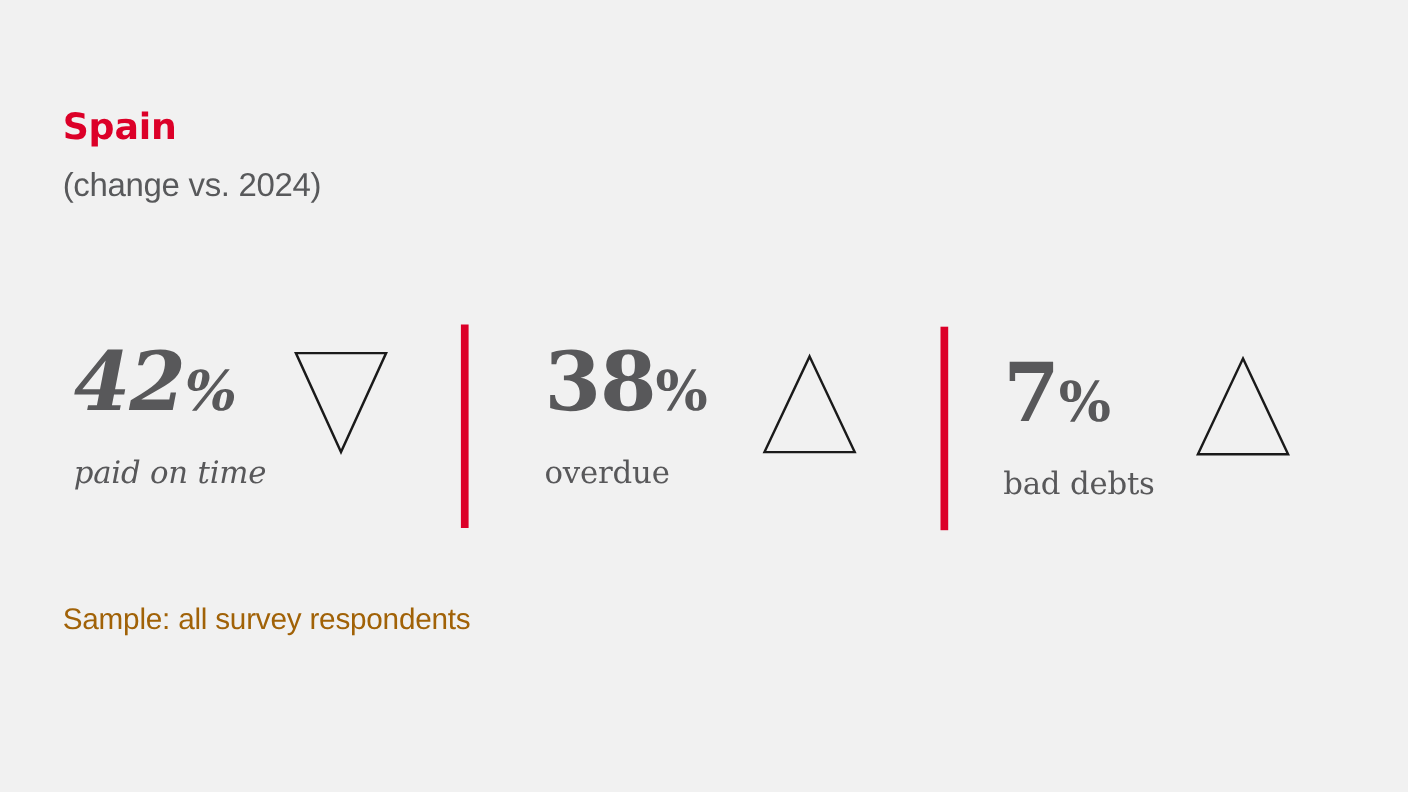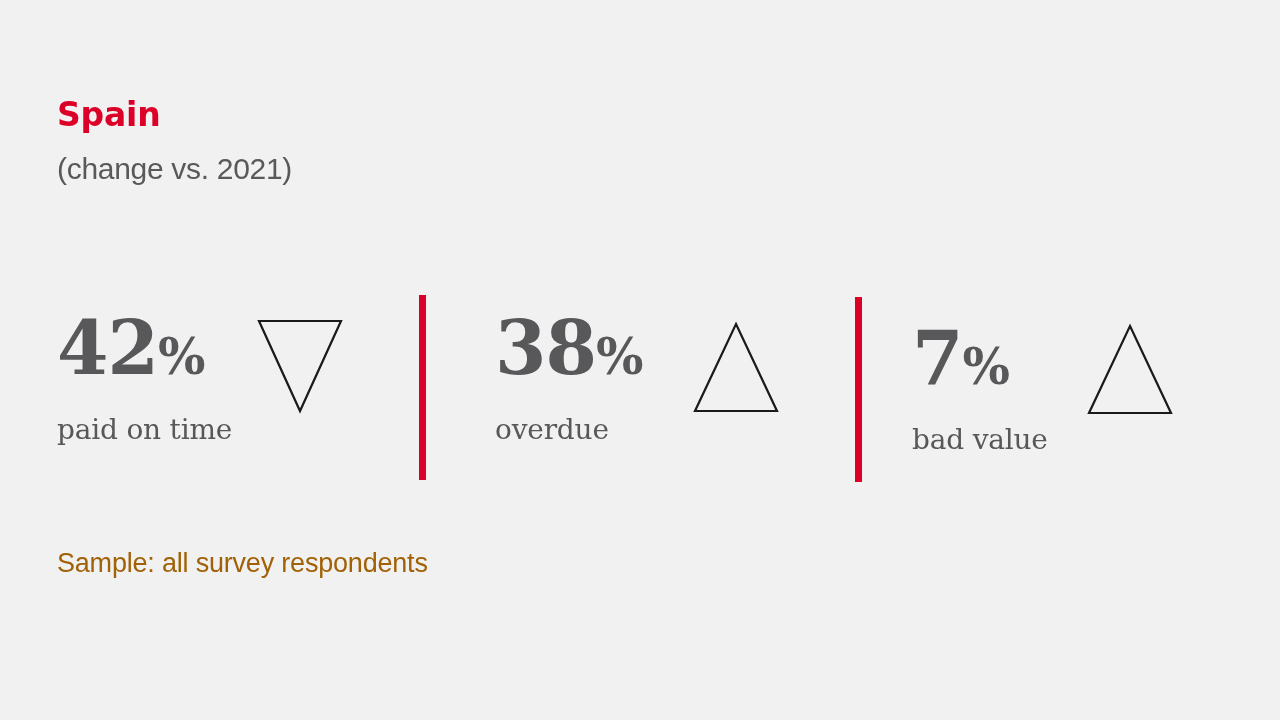--- a/index.html
+++ b/index.html
@@ -58,21 +58,21 @@
     top: 285px;
     width: 1280px;
     height: 210px;
   }
 
   .stat-group {
     position: absolute;
     top: 0;
     height: 210px;
   }
-  .stat-group.g1 { left: 57px;  width: 350px; }
+  .stat-group.g1 { left: 67px;  width: 350px; font-style: italic; }
   .stat-group.g2 { left: 495px; width: 350px; }
   .stat-group.g3 { left: 912px; width: 330px; }
 
   .stat-value {
     position: absolute;
     left: 0;
     top: 26px;
     font-family: "DejaVu Serif", "Liberation Serif", serif;
     font-weight: bold;
     font-size: 74px;
@@ -150,21 +150,21 @@
   .footer div { white-space: nowrap; }
 </style>
 </head>
 <body>
 
 <div class="canvas">
 
   <div class="country-title">Spain</div>
 
   <div class="subtitle">
-    <span class="line2">(change vs. 2021)</span>
+    <span class="line2">(change vs. 2024)</span>
   </div>
 
   <div class="divider d1"></div>
   <div class="divider d2"></div>
 
   <div class="stats-row">
 
     <div class="stat-group g1">
       <div class="stat-value">
         <span>42</span><span class="pct">%</span>
@@ -191,21 +191,21 @@
 
     <div class="stat-group g3">
       <div class="stat-value">
         <span>7</span><span class="pct">%</span>
       </div>
       <div class="trend">
         <svg viewBox="0 0 86 96" xmlns="http://www.w3.org/2000/svg" aria-hidden="true">
           <polygon points="43,3 84,90 2,90"></polygon>
         </svg>
       </div>
-      <div class="stat-label">bad value</div>
+      <div class="stat-label">bad debts</div>
     </div>
 
   </div>
 
   <div class="footer">
     <div>Sample: all survey respondents</div>
   </div>
 
 </div>
 

